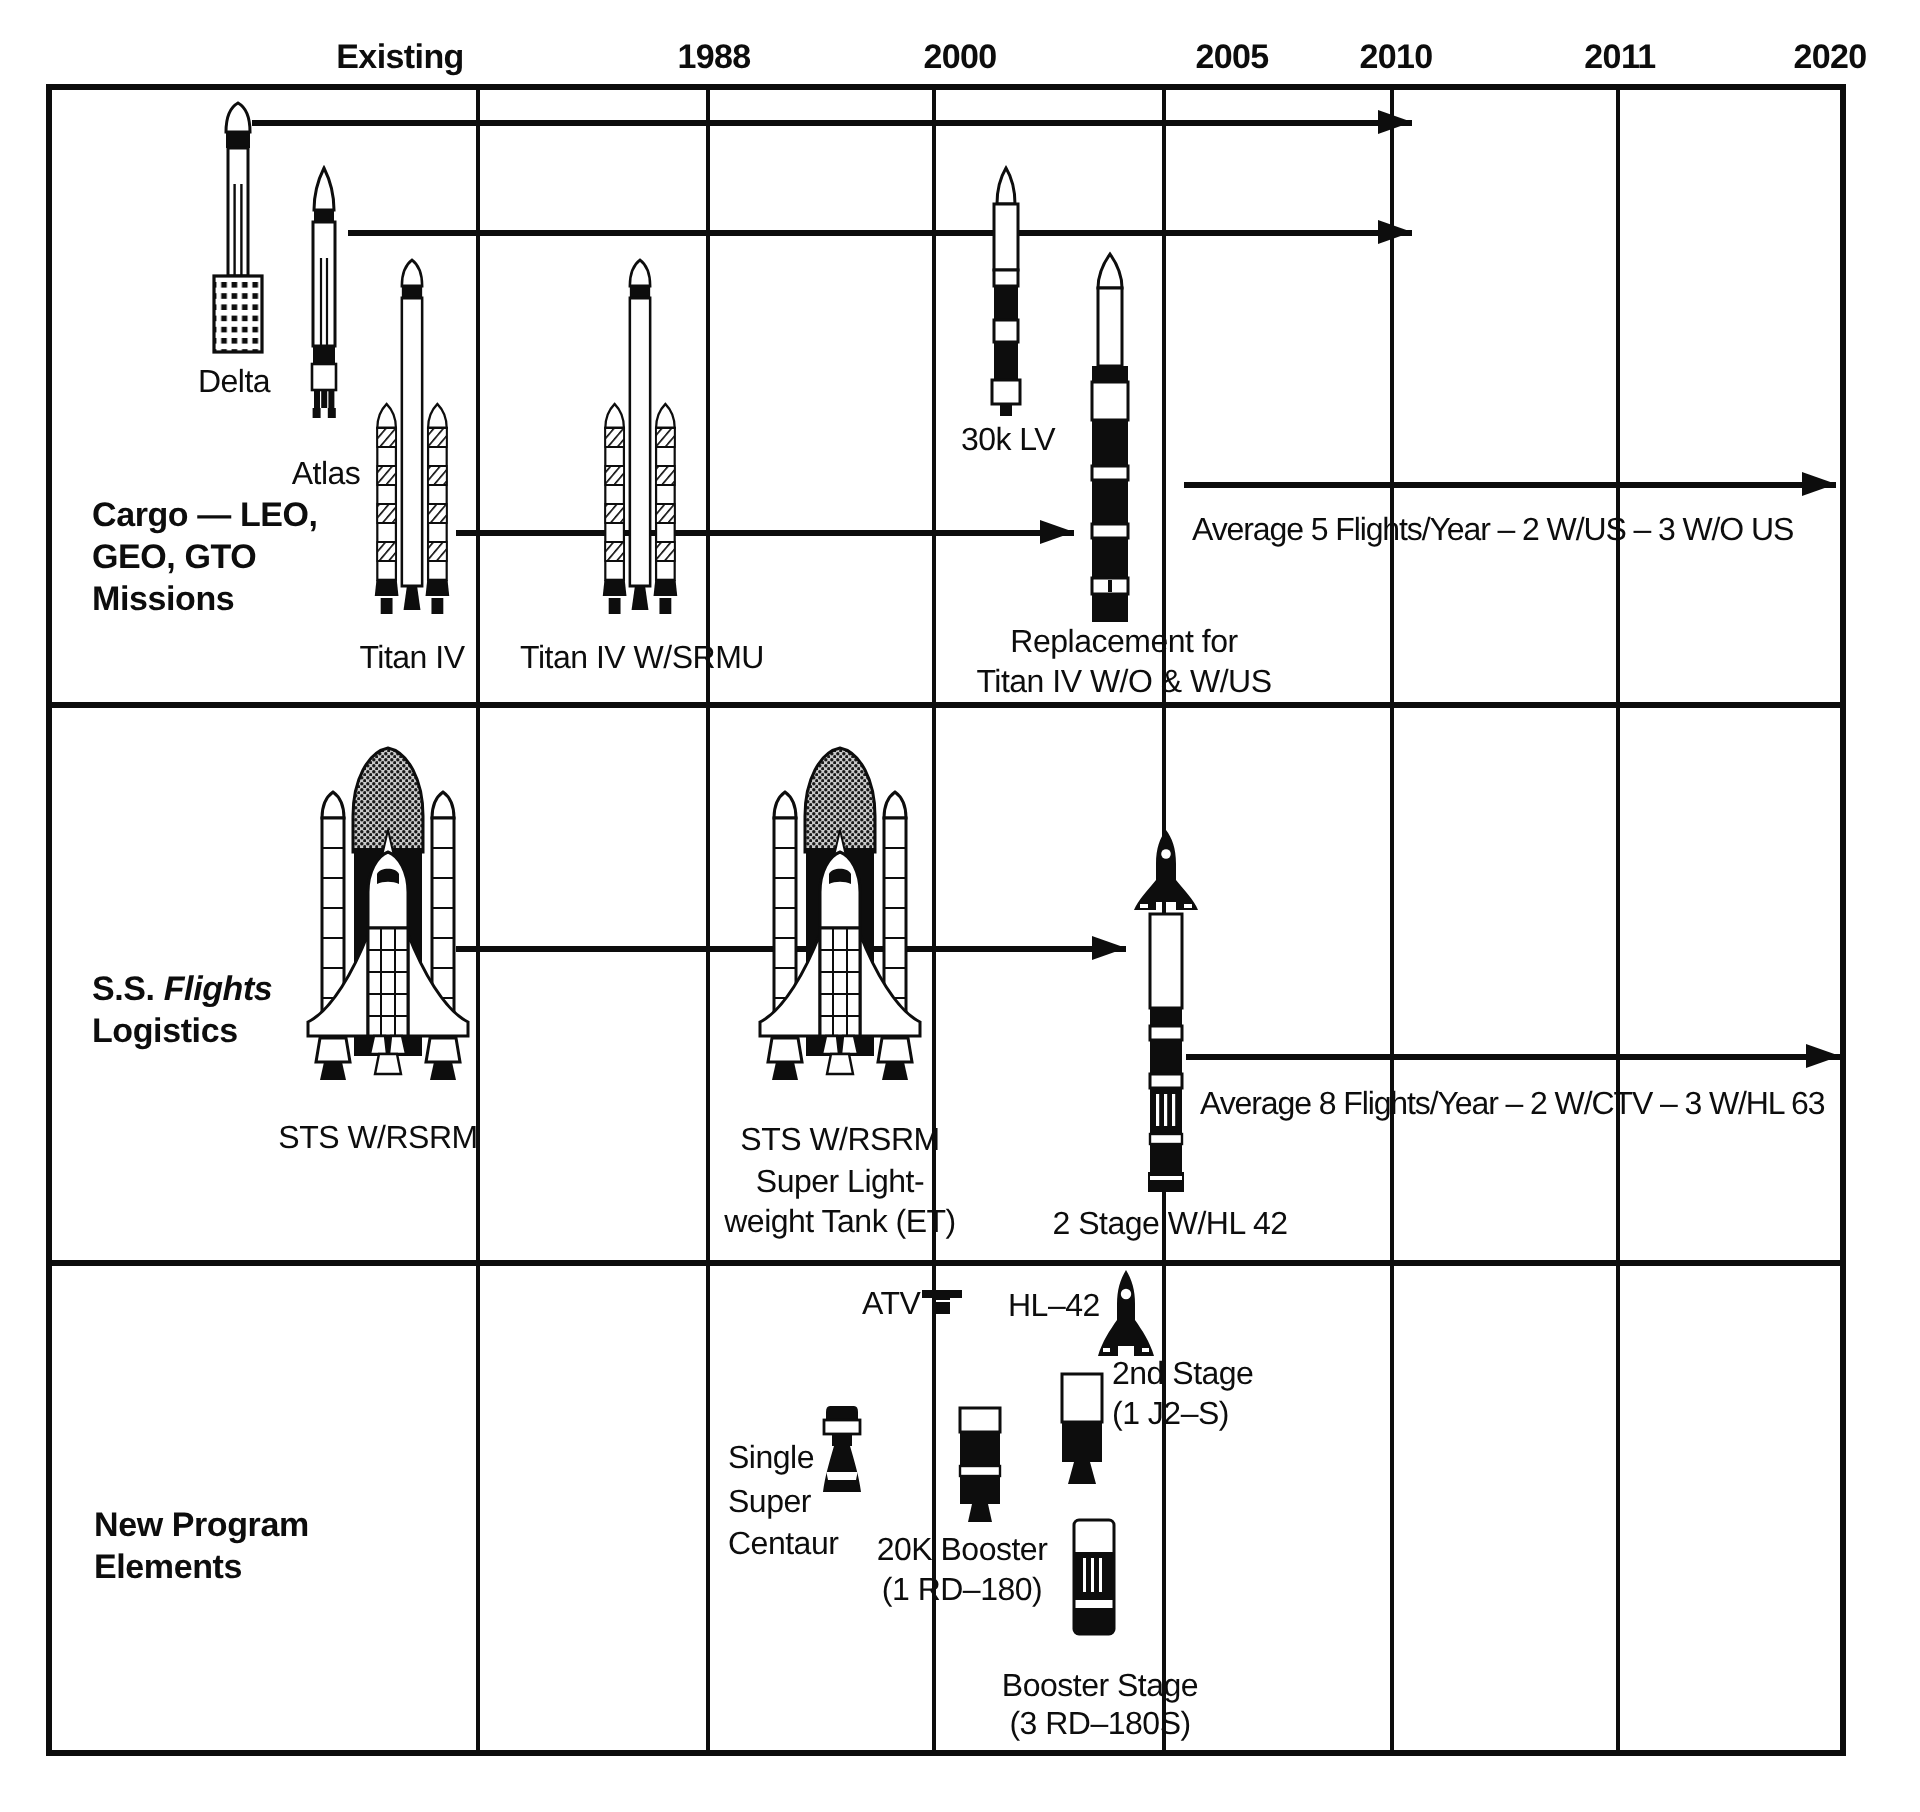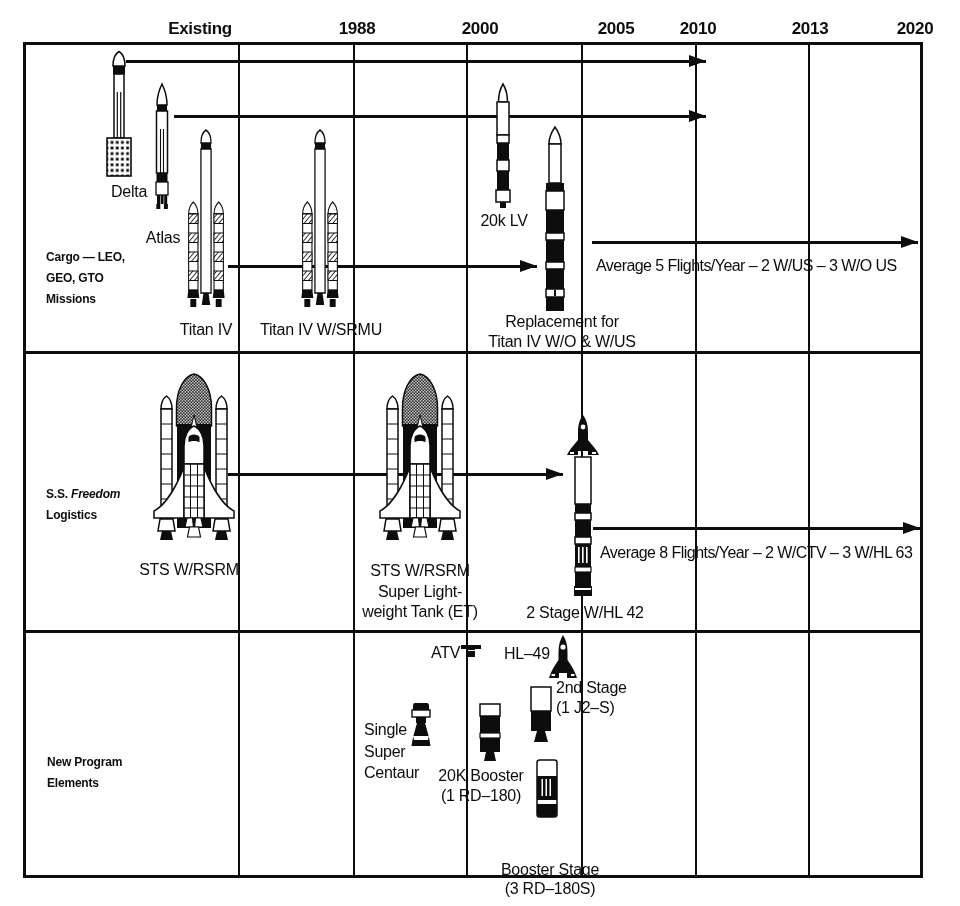--- a/index.html
+++ b/index.html
@@ -2,21 +2,21 @@
 <html><head>
 <meta charset="utf-8">
 <style>
 html,body{margin:0;padding:0}
 body{width:960px;height:906px;background:#fff;font-family:"Liberation Sans",sans-serif;color:#0d0d0d;position:relative;overflow:hidden}
 .abs{position:absolute}
 .box{position:absolute;left:23px;top:42px;width:900px;height:836px;border:3px solid #0d0d0d;box-sizing:border-box}
 .vline{position:absolute;top:42px;height:836px;width:2px;background:#0d0d0d}
 .hline{position:absolute;left:23px;width:900px;height:2.5px;background:#0d0d0d}
 .axis-label{position:absolute;top:19px;transform:translateX(-50%);font-weight:bold;font-size:17px;letter-spacing:-0.3px;white-space:nowrap}
-.row-label{position:absolute;font-weight:bold;font-size:12px;letter-spacing:-0.2px;line-height:21px;white-space:nowrap}
+.row-label{position:absolute;font-weight:bold;font-size:17px;letter-spacing:-0.2px;line-height:21px;white-space:nowrap}
 .v-label{position:absolute;font-size:16px;letter-spacing:-0.25px;line-height:19.5px;white-space:nowrap}
 .note{font-size:16px;letter-spacing:-0.55px}
 .ctr{transform:translateX(-50%);text-align:center}
 .arrow{position:absolute;height:3.5px;background:#0d0d0d}
 .arrow::after{content:"";position:absolute;right:0;top:50%;transform:translateY(-50%);width:0;height:0;border-left:17px solid #0d0d0d;border-top:6px solid transparent;border-bottom:6px solid transparent}
 svg.abs{overflow:visible}
 </style>
 </head>
 <body>
 
@@ -46,21 +46,21 @@
 <div class="vline" style="left:695px"></div>
 <div class="vline" style="left:808px"></div>
 <div class="hline" style="top:351px"></div>
 <div class="hline" style="top:630px"></div>
 
 <div class="axis-label" style="left:200px">Existing</div>
 <div class="axis-label" style="left:357px">1988</div>
 <div class="axis-label" style="left:480px">2000</div>
 <div class="axis-label" style="left:616px">2005</div>
 <div class="axis-label" style="left:698px">2010</div>
-<div class="axis-label" style="left:810px">2013</div>
+<div class="axis-label" style="left:810px">2011</div>
 <div class="axis-label" style="left:915px">2020</div>
 
 <div class="arrow" style="left:126px;top:59.5px;width:580px"></div>
 <div class="arrow" style="left:174px;top:114.5px;width:532px"></div>
 <div class="arrow" style="left:228px;top:264.5px;width:309px"></div>
 <div class="arrow" style="left:592px;top:240.5px;width:326px"></div>
 <div class="arrow" style="left:228px;top:472.5px;width:335px"></div>
 <div class="arrow" style="left:593px;top:526.5px;width:327px"></div>
 
 <svg class="abs" style="left:99px;top:50px" width="40" height="130" viewBox="0 0 40 130">
@@ -338,59 +338,59 @@
   <rect x="10.5" y="20" width="1.5" height="17" fill="#fff"></rect>
   <rect x="14.5" y="20" width="1.5" height="17" fill="#fff"></rect>
   <path d="M2,45 L22,45 L22,54 Q22,58 18,58 L6,58 Q2,58 2,54 Z" fill="#0d0d0d"></path>
 </svg>
 
 <div class="row-label" style="left:46px;top:247px">
   <div>Cargo — LEO,</div>
   <div>GEO, GTO</div>
   <div>Missions</div>
 </div>
-<div class="v-label ctr" style="left:129px;top:182px">Delta</div>
+<div class="v-label ctr" style="left:117px;top:182px">Delta</div>
 <div class="v-label ctr" style="left:163px;top:228px">Atlas</div>
 <div class="v-label ctr" style="left:206px;top:320px">Titan IV</div>
 <div class="v-label ctr" style="left:321px;top:320px">Titan IV W/SRMU</div>
-<div class="v-label ctr" style="left:504px;top:211px">20k LV</div>
+<div class="v-label ctr" style="left:504px;top:211px">30k LV</div>
 <div class="v-label ctr" style="left:562px;top:312px">
   <div>Replacement for</div>
   <div>Titan IV W/O &amp; W/US</div>
 </div>
 <div class="v-label note" style="left:596px;top:256px">Average 5 Flights/Year – 2 W/US – 3 W/O US</div>
 
 <div class="row-label" style="left:46px;top:484px">
-  <div><span>S.S. </span><i>Freedom</i></div>
+  <div><span>S.S. </span><i>Flights</i></div>
   <div>Logistics</div>
 </div>
 <div class="v-label ctr" style="left:189px;top:560px">STS W/RSRM</div>
 <div class="v-label ctr" style="left:420px;top:561px;line-height:20.5px">
   <div>STS W/RSRM</div>
   <div>Super Light-</div>
   <div>weight Tank (ET)</div>
 </div>
 <div class="v-label ctr" style="left:585px;top:603px">2 Stage W/HL 42</div>
 <div class="v-label note" style="left:600px;top:543px">Average 8 Flights/Year – 2 W/CTV – 3 W/HL 63</div>
 
 <div class="row-label" style="left:47px;top:752px">
   <div>New Program</div>
   <div>Elements</div>
 </div>
 <div class="v-label" style="left:431px;top:643px">ATV</div>
-<div class="v-label" style="left:504px;top:644px">HL–49</div>
+<div class="v-label" style="left:504px;top:644px">HL–42</div>
 <div class="v-label" style="left:364px;top:719px;line-height:21.5px">
   <div>Single</div>
   <div>Super</div>
   <div>Centaur</div>
 </div>
 <div class="v-label ctr" style="left:481px;top:766px;line-height:19.5px">
   <div>20K Booster</div>
   <div>(1 RD–180)</div>
 </div>
 <div class="v-label" style="left:556px;top:678px;line-height:19.5px">
   <div>2nd Stage</div>
   <div>(1 J2–S)</div>
 </div>
-<div class="v-label ctr" style="left:550px;top:860px;line-height:19px">
+<div class="v-label ctr" style="left:550px;top:834px;line-height:19px">
   <div>Booster Stage</div>
   <div>(3 RD–180S)</div>
 </div>
 
 </body></html>

